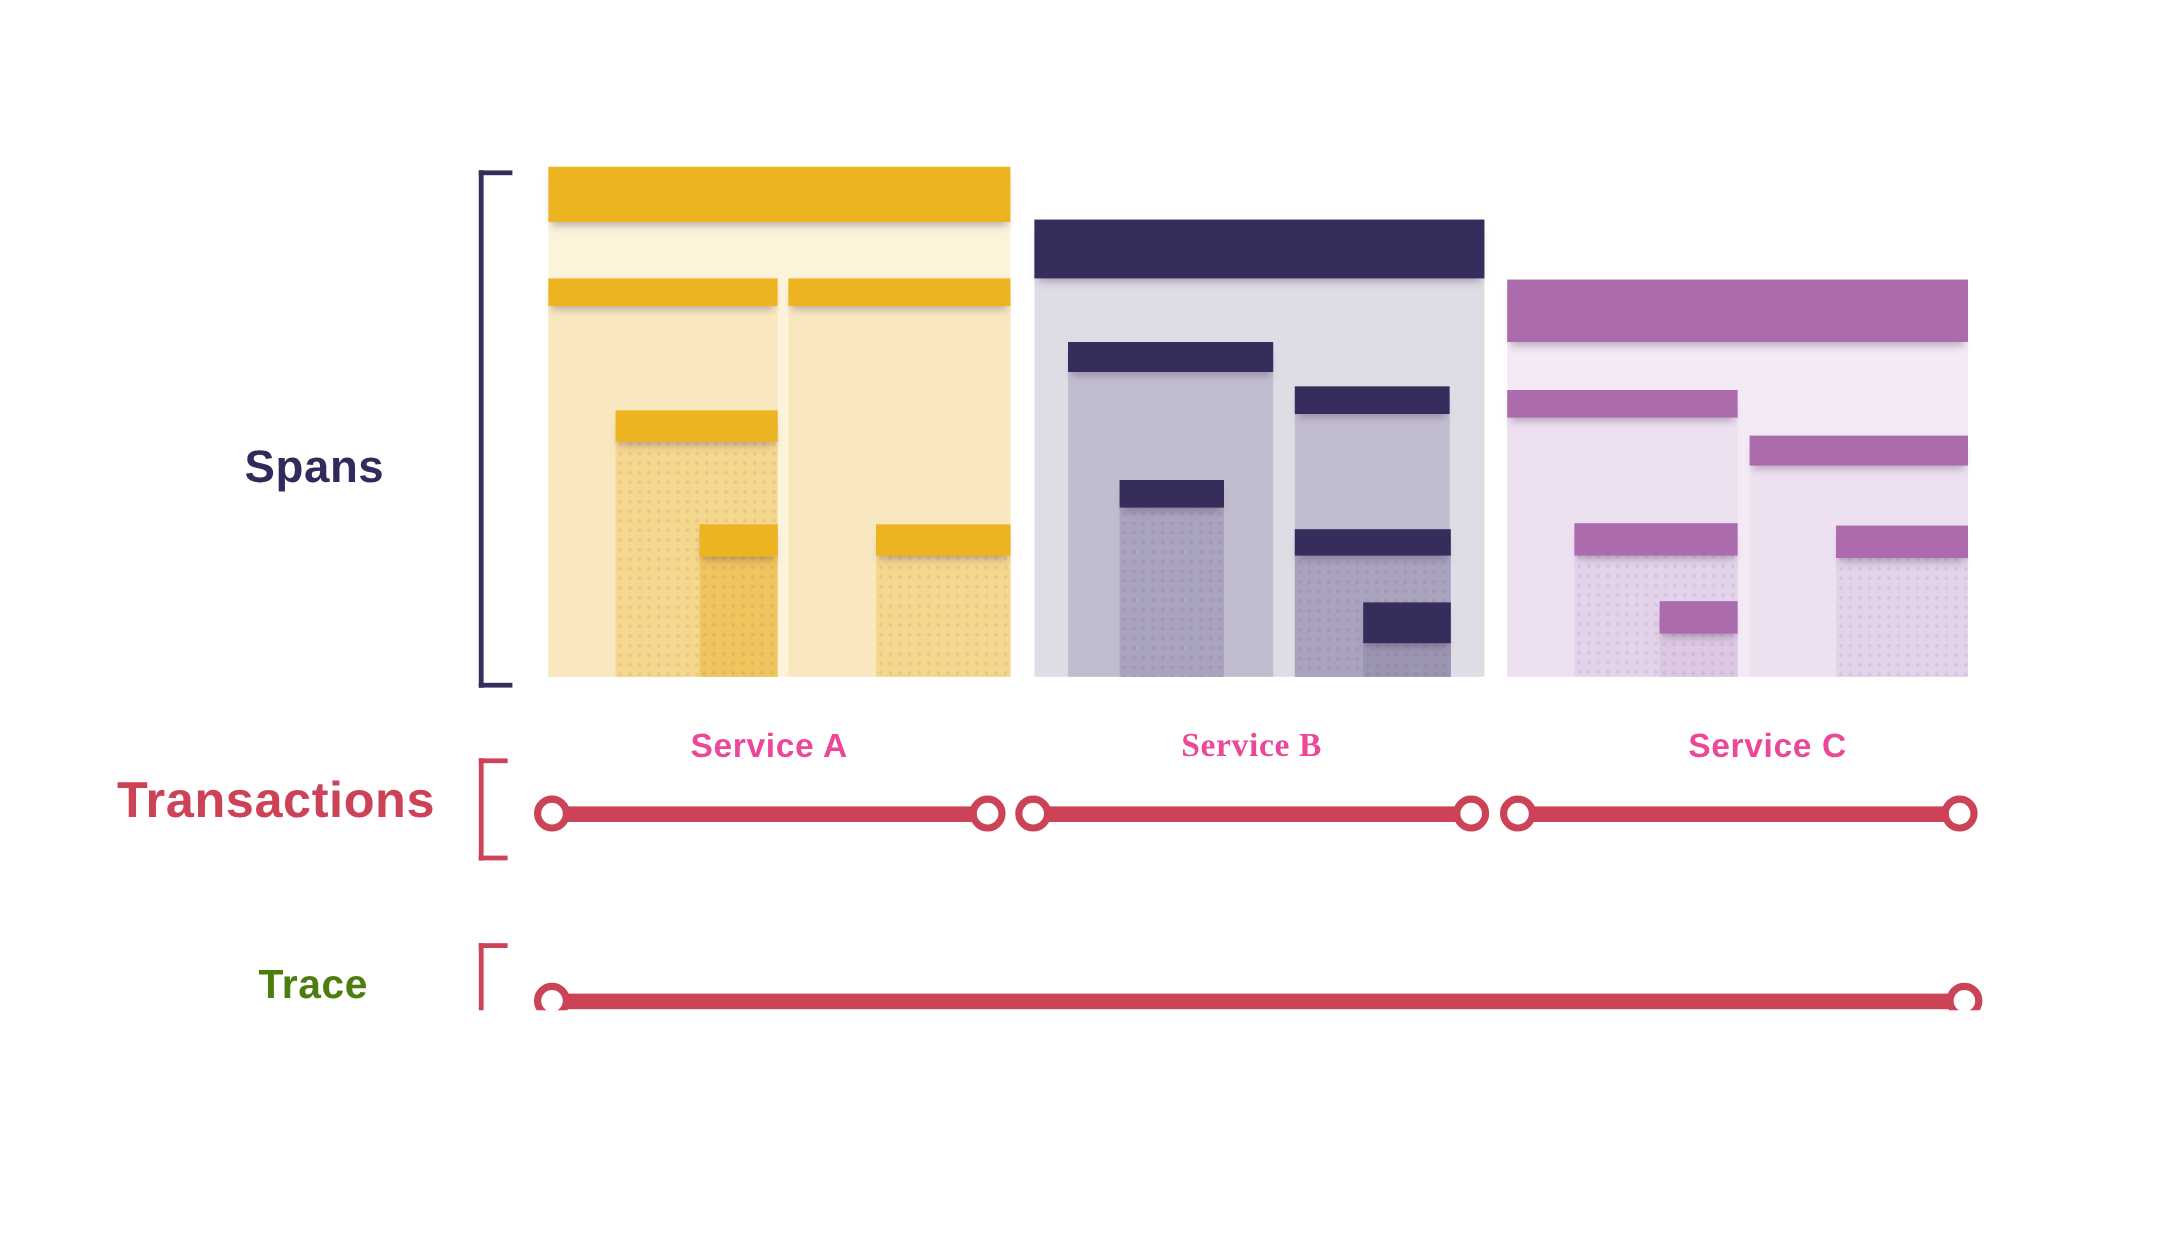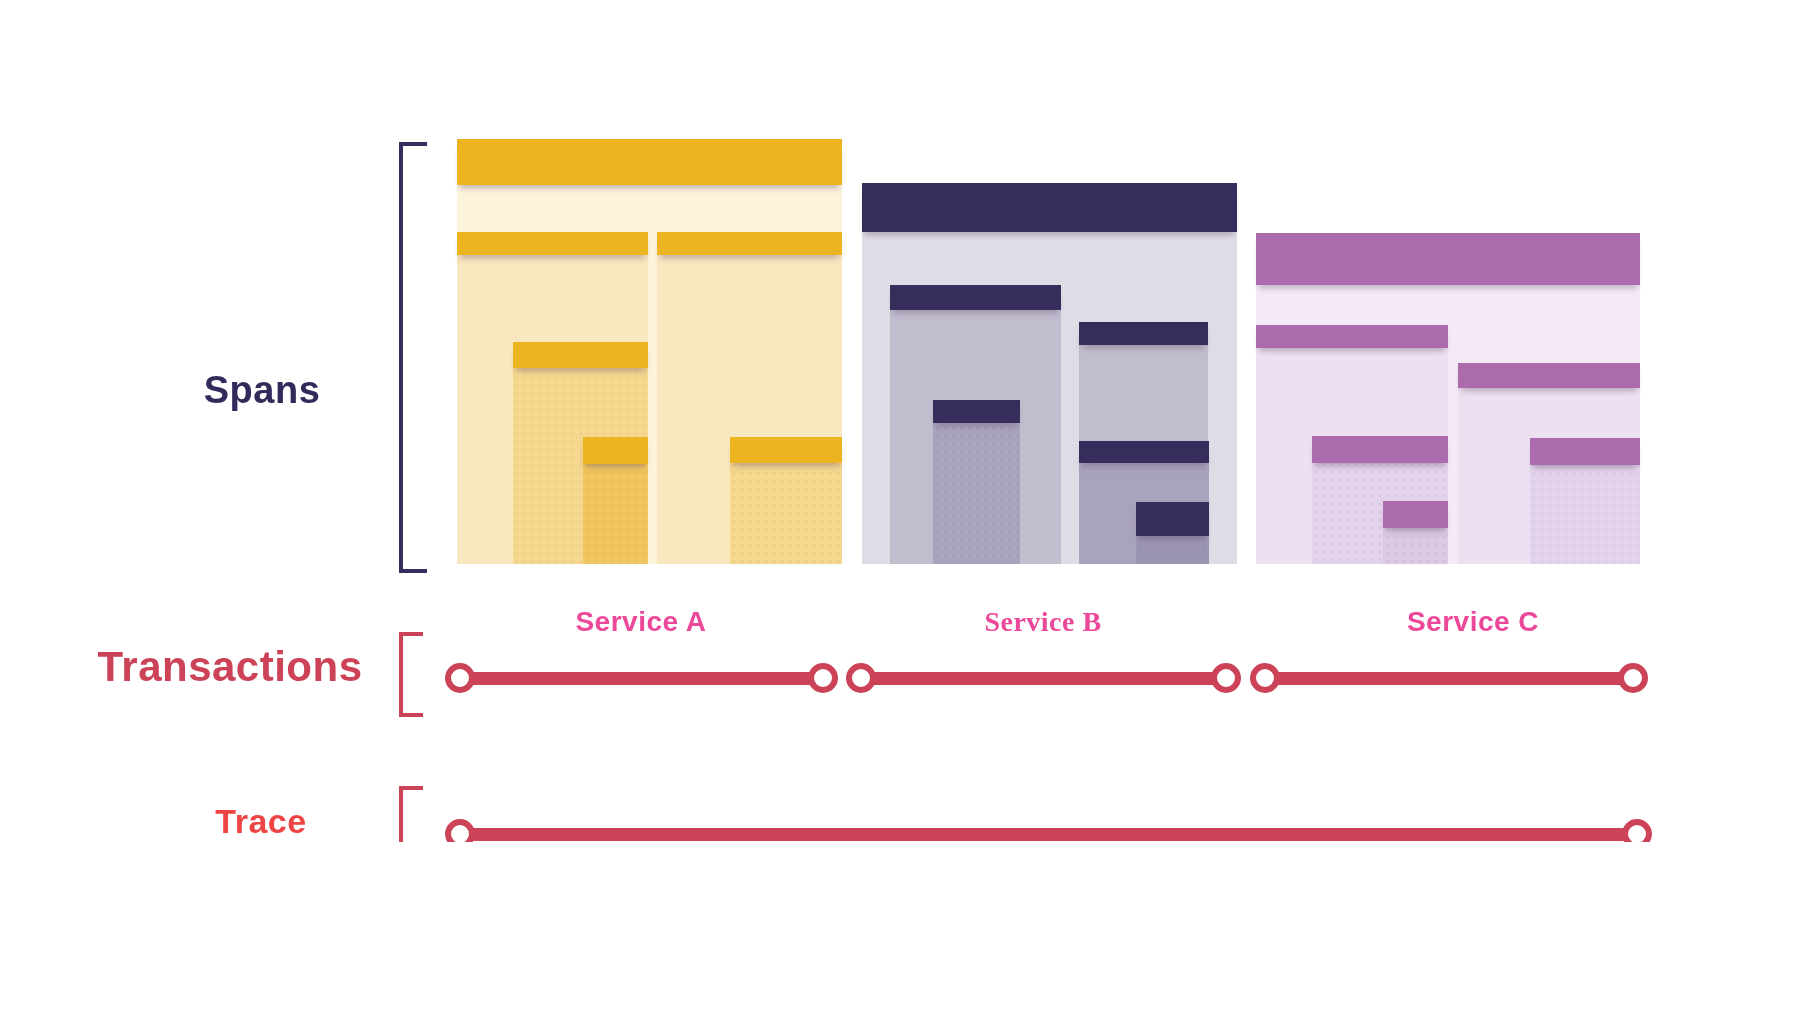--- a/index.html
+++ b/index.html
@@ -31,21 +31,21 @@
 </head>
 <body>
 
 <div id="stage">
   <div class="bracket" style="left: 399px; top: 142px; width: 28px; height: 431px; border-left: 4px solid rgb(55, 45, 92); border-top: 4px solid rgb(55, 45, 92); border-bottom: 4px solid rgb(55, 45, 92);"></div>
   <div class="bracket" style="left: 399px; top: 632px; width: 24px; height: 85px; border-left: 4px solid rgb(204, 66, 87); border-top: 4px solid rgb(204, 66, 87); border-bottom: 4px solid rgb(204, 66, 87);"></div>
   <div class="bracket" style="left: 399px; top: 786px; width: 24px; height: 84px; border-left: 4px solid rgb(204, 66, 87); border-top: 4px solid rgb(204, 66, 87); border-bottom: 4px solid rgb(204, 66, 87);"></div>
 
   <div class="row-label" style="left: 262px; top: 390px; color: rgb(51, 42, 92); font-size: 38px;">Spans</div>
   <div class="row-label" style="left: 230px; top: 667px; color: rgb(204, 66, 87); font-size: 42px;">Transactions</div>
-  <div class="row-label" style="left: 261px; top: 821px; color: #ef4444; font-size: 34px;">Trace</div>
+  <div class="row-label" style="left: 261px; top: 821px; color: #4d7c0f; font-size: 34px;">Trace</div>
 
   <div class="service-label" style="left: 641px; top: 622px;">Service A</div>
   <div class="service-label" style="left: 1043px; top: 622px; font-family: Liberation Serif, serif;">Service B</div>
   <div class="service-label" style="left: 1449px; top: 622px; margin-left: 24px;">Service C</div>
 <div class="span-body" style="left: 457px; top: 139px; width: 385px; height: 425px; background-color: rgb(252, 243, 219);"></div>
     <div class="span-bar" style="left: 457px; top: 139px; width: 385px; height: 46px; background-color: rgb(237, 180, 33);"></div>
     <div class="span-body" style="left: 457px; top: 232px; width: 191px; height: 332px; background-color: rgb(249, 231, 191);"></div>
     <div class="span-bar" style="left: 457px; top: 232px; width: 191px; height: 23px; background-color: rgb(237, 180, 33);"></div>
     <div class="span-body" style="left: 657px; top: 232px; width: 185px; height: 332px; background-color: rgb(249, 231, 191);"></div>
     <div class="span-bar" style="left: 657px; top: 232px; width: 185px; height: 23px; background-color: rgb(237, 180, 33);"></div>

